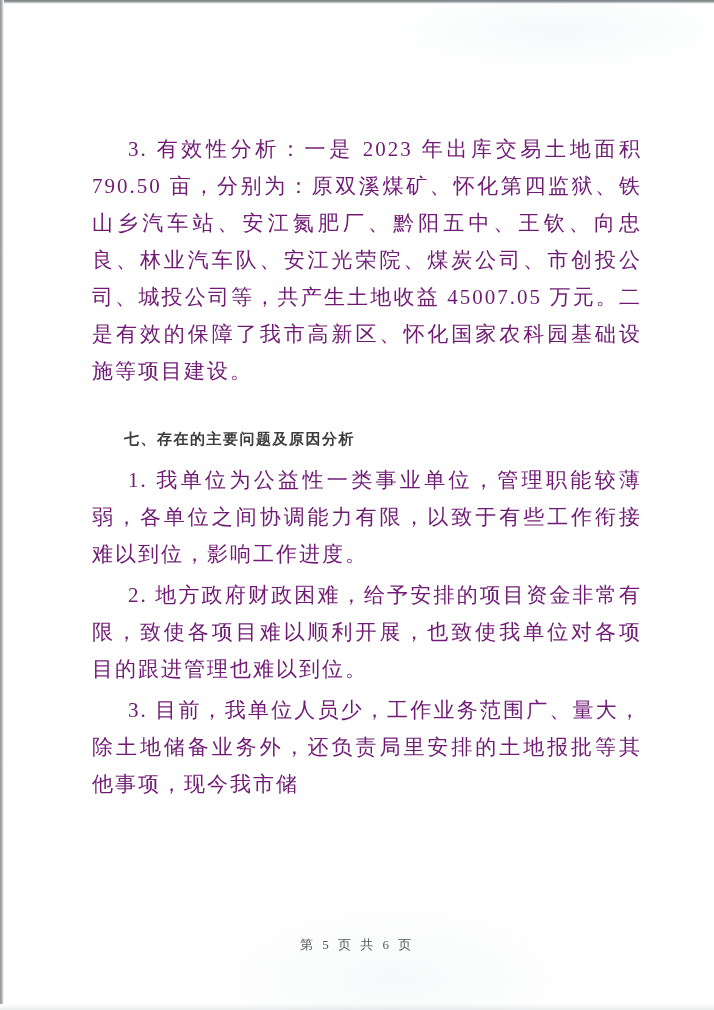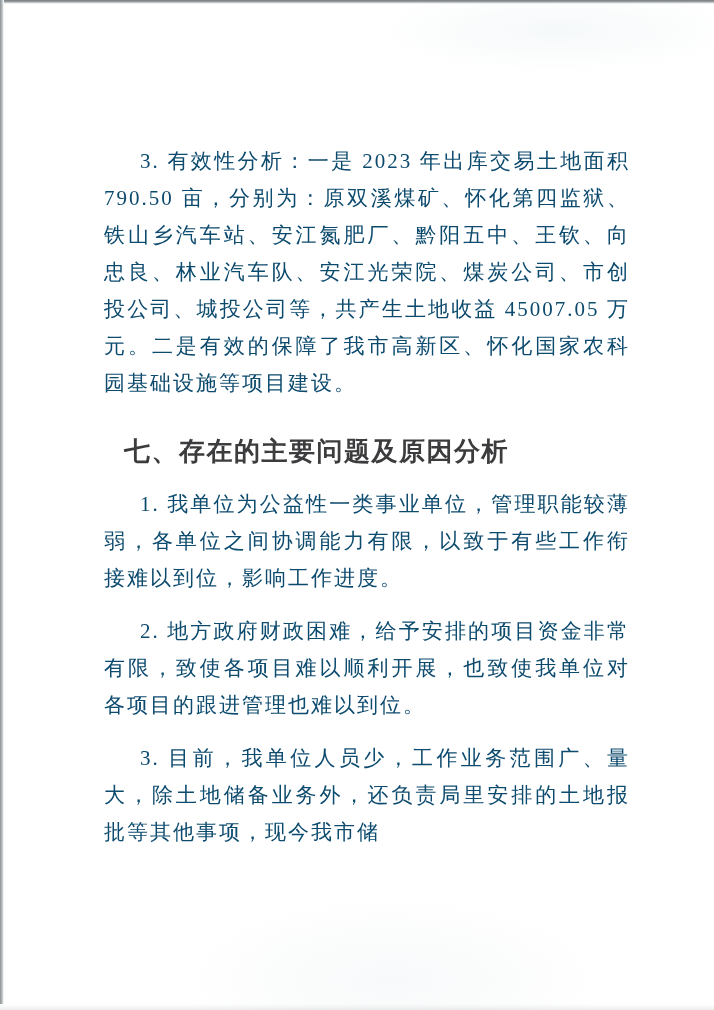--- a/index.html
+++ b/index.html
@@ -39,35 +39,35 @@
 
   .content {
     position: absolute;
     top: 127px;
     left: 88px;
     right: 68px;
     color: #4a4a4c;
   }
 
   p.para {
-    margin: 16px;
+    margin: 4px;
     font-size: 21px;
     line-height: 37px;
     letter-spacing: 2px;
     text-align: justify;
     text-indent: 36px;
-    color: #0c4a6e;
+    color: #701a75;
     font-weight: 400;
   }
 
   h2.heading {
     margin: 30px 0 0 0;
     padding: 0;
     font-family: "DejaVu Sans", "Liberation Sans", sans-serif;
-    font-size: 26px;
+    font-size: 15px;
     line-height: 38px;
     letter-spacing: 1.5px;
     font-weight: 700;
     color: #3c3c3e;
     text-indent: 36px;
   }
 
   .footer {
     position: absolute;
     top: 936px;
@@ -97,14 +97,17 @@
     <h2 class="heading">七、存在的主要问题及原因分析</h2>
 
     <p class="para">1. 我单位为公益性一类事业单位，管理职能较薄弱，各单位之间协调能力有限，以致于有些工作衔接难以到位，影响工作进度。</p>
 
     <p class="para">2. 地方政府财政困难，给予安排的项目资金非常有限，致使各项目难以顺利开展，也致使我单位对各项目的跟进管理也难以到位。</p>
 
     <p class="para">3. 目前，我单位人员少，工作业务范围广、量大，除土地储备业务外，还负责局里安排的土地报批等其他事项，现今我市储</p>
 
   </main>
 
+  <footer class="footer">
+    <span>第 5 页 共 6 页</span>
+  </footer>
 
 </div>
 
 </body></html>

